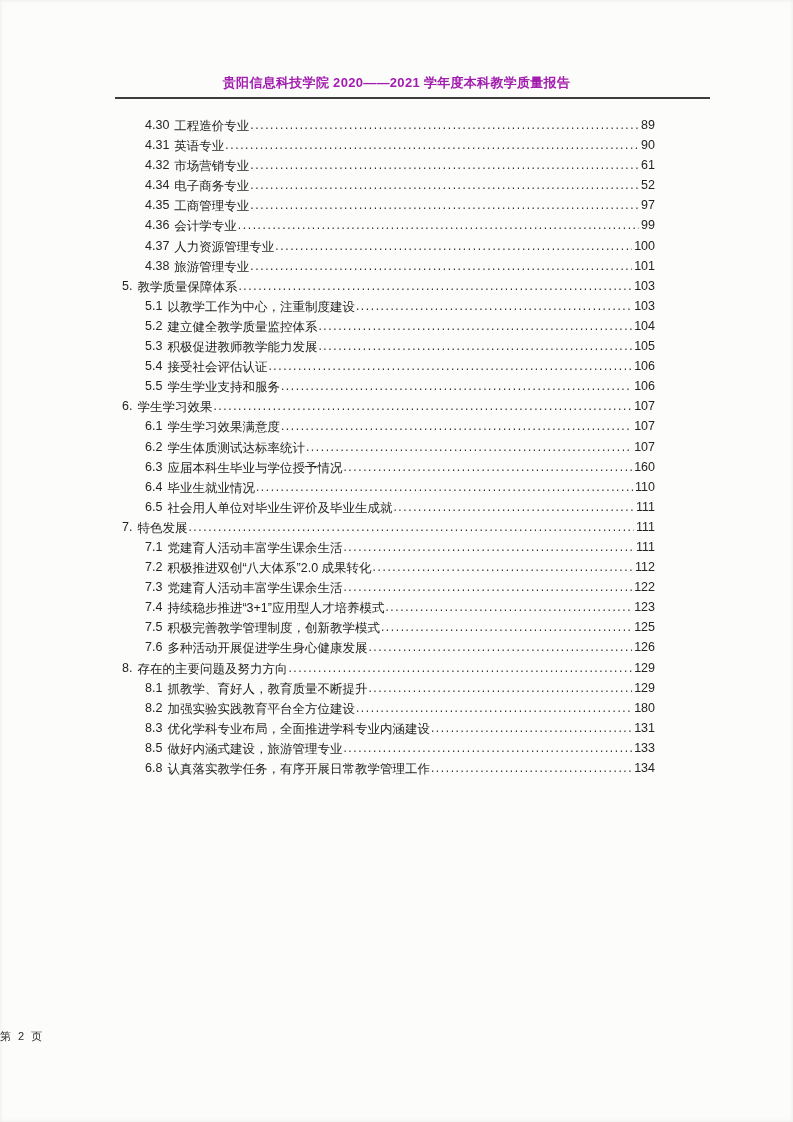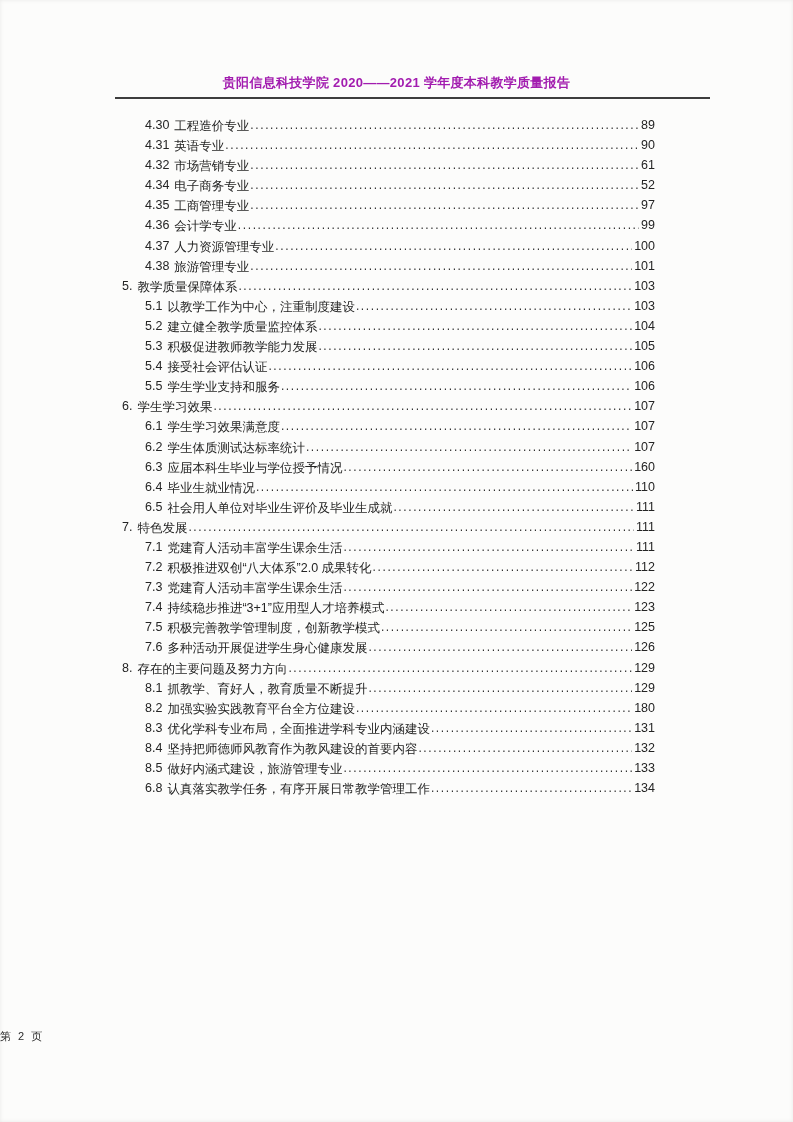--- a/index.html
+++ b/index.html
@@ -267,26 +267,20 @@
         <span class="leader"></span>
         <span class="toc-page">180</span>
       </div>
       <div class="toc-row level-2">
         <span class="toc-num">8.3</span>
         <span class="toc-label">优化学科专业布局，全面推进学科专业内涵建设</span>
         <span class="leader"></span>
         <span class="toc-page">131</span>
       </div>
       <div class="toc-row level-2">
-        <span class="toc-num">8.4</span>
-        <span class="toc-label">坚持把师德师风教育作为教风建设的首要内容</span>
-        <span class="leader"></span>
-        <span class="toc-page">132</span>
-      </div>
-      <div class="toc-row level-2">
         <span class="toc-num">8.5</span>
         <span class="toc-label">做好内涵式建设，旅游管理专业</span>
         <span class="leader"></span>
         <span class="toc-page">133</span>
       </div>
       <div class="toc-row level-2">
         <span class="toc-num">6.8</span>
         <span class="toc-label">认真落实教学任务，有序开展日常教学管理工作</span>
         <span class="leader"></span>
         <span class="toc-page">134</span>

